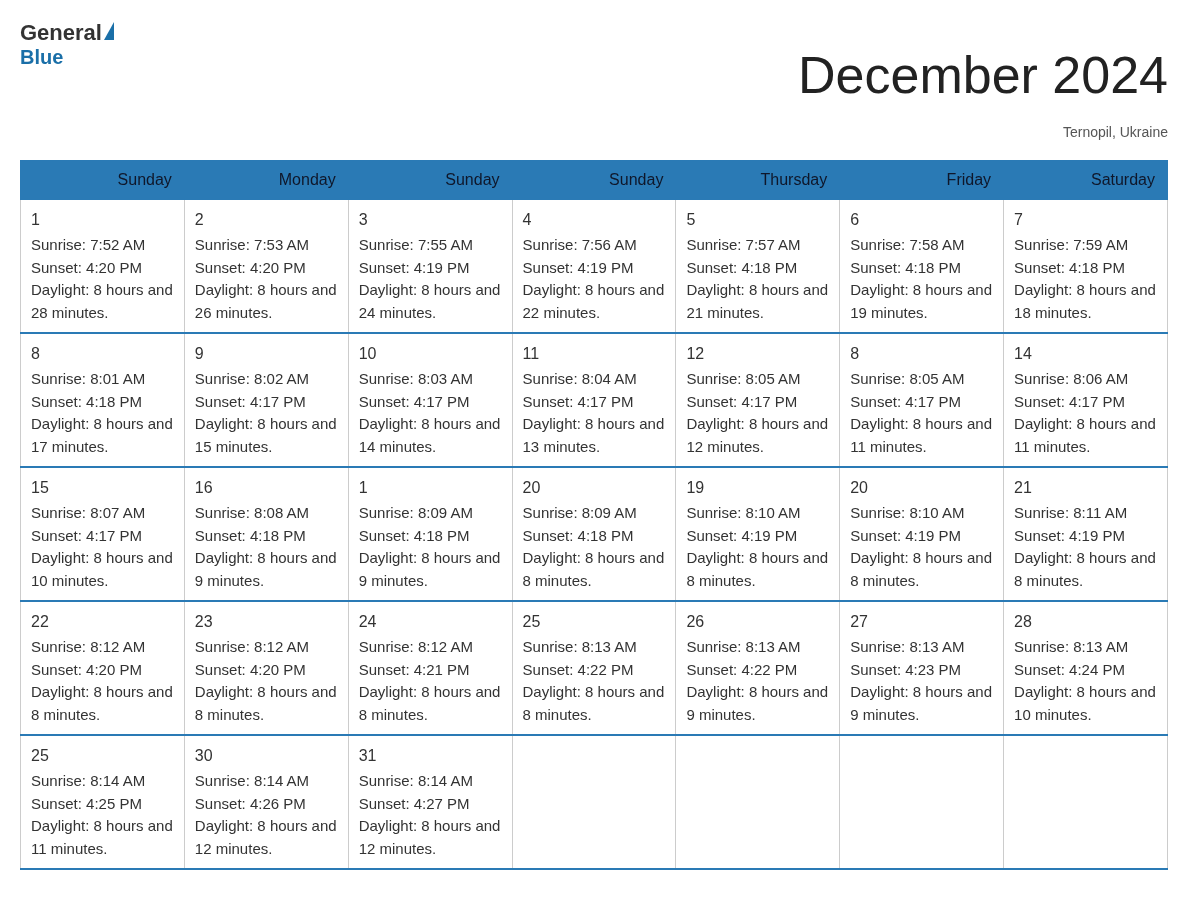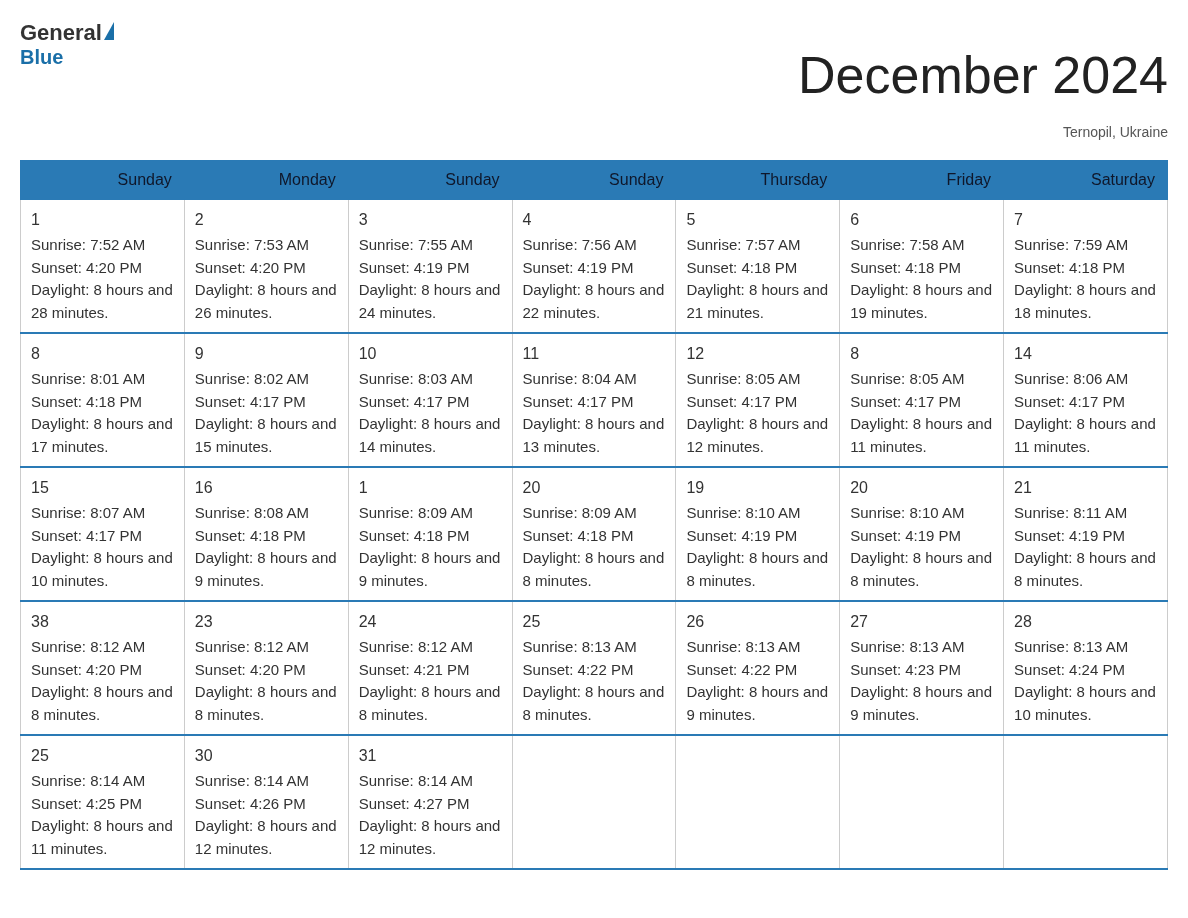--- a/index.html
+++ b/index.html
@@ -154,21 +154,21 @@
       <tr>
         <td><span class="day-number">15</span><span class="day-info">Sunrise: 8:07 AM<br>Sunset: 4:17 PM<br>Daylight: 8 hours and 10 minutes.</span></td>
         <td><span class="day-number">16</span><span class="day-info">Sunrise: 8:08 AM<br>Sunset: 4:18 PM<br>Daylight: 8 hours and 9 minutes.</span></td>
         <td><span class="day-number">1</span><span class="day-info">Sunrise: 8:09 AM<br>Sunset: 4:18 PM<br>Daylight: 8 hours and 9 minutes.</span></td>
         <td><span class="day-number">20</span><span class="day-info">Sunrise: 8:09 AM<br>Sunset: 4:18 PM<br>Daylight: 8 hours and 8 minutes.</span></td>
         <td><span class="day-number">19</span><span class="day-info">Sunrise: 8:10 AM<br>Sunset: 4:19 PM<br>Daylight: 8 hours and 8 minutes.</span></td>
         <td><span class="day-number">20</span><span class="day-info">Sunrise: 8:10 AM<br>Sunset: 4:19 PM<br>Daylight: 8 hours and 8 minutes.</span></td>
         <td><span class="day-number">21</span><span class="day-info">Sunrise: 8:11 AM<br>Sunset: 4:19 PM<br>Daylight: 8 hours and 8 minutes.</span></td>
       </tr>
       <tr>
-        <td><span class="day-number">38</span><span class="day-info">Sunrise: 8:12 AM<br>Sunset: 4:20 PM<br>Daylight: 8 hours and 8 minutes.</span></td>
+        <td><span class="day-number">22</span><span class="day-info">Sunrise: 8:12 AM<br>Sunset: 4:20 PM<br>Daylight: 8 hours and 8 minutes.</span></td>
         <td><span class="day-number">23</span><span class="day-info">Sunrise: 8:12 AM<br>Sunset: 4:20 PM<br>Daylight: 8 hours and 8 minutes.</span></td>
         <td><span class="day-number">24</span><span class="day-info">Sunrise: 8:12 AM<br>Sunset: 4:21 PM<br>Daylight: 8 hours and 8 minutes.</span></td>
         <td><span class="day-number">25</span><span class="day-info">Sunrise: 8:13 AM<br>Sunset: 4:22 PM<br>Daylight: 8 hours and 8 minutes.</span></td>
         <td><span class="day-number">26</span><span class="day-info">Sunrise: 8:13 AM<br>Sunset: 4:22 PM<br>Daylight: 8 hours and 9 minutes.</span></td>
         <td><span class="day-number">27</span><span class="day-info">Sunrise: 8:13 AM<br>Sunset: 4:23 PM<br>Daylight: 8 hours and 9 minutes.</span></td>
         <td><span class="day-number">28</span><span class="day-info">Sunrise: 8:13 AM<br>Sunset: 4:24 PM<br>Daylight: 8 hours and 10 minutes.</span></td>
       </tr>
       <tr>
         <td><span class="day-number">25</span><span class="day-info">Sunrise: 8:14 AM<br>Sunset: 4:25 PM<br>Daylight: 8 hours and 11 minutes.</span></td>
         <td><span class="day-number">30</span><span class="day-info">Sunrise: 8:14 AM<br>Sunset: 4:26 PM<br>Daylight: 8 hours and 12 minutes.</span></td>

